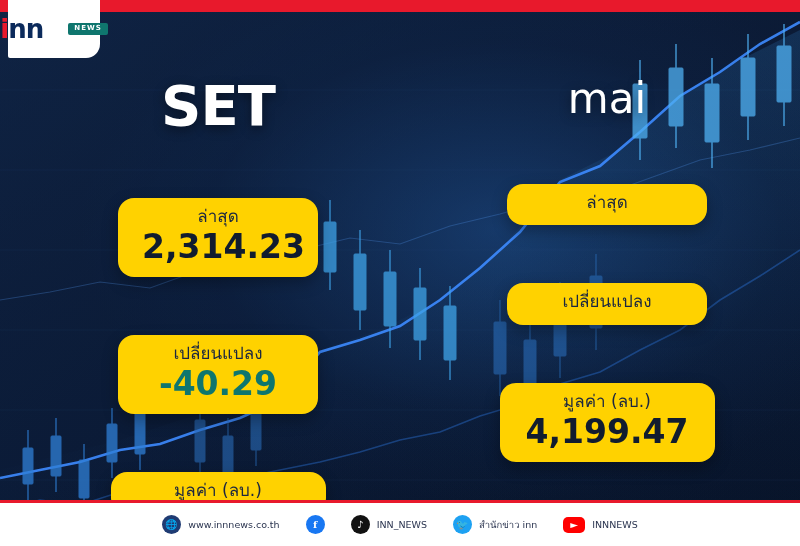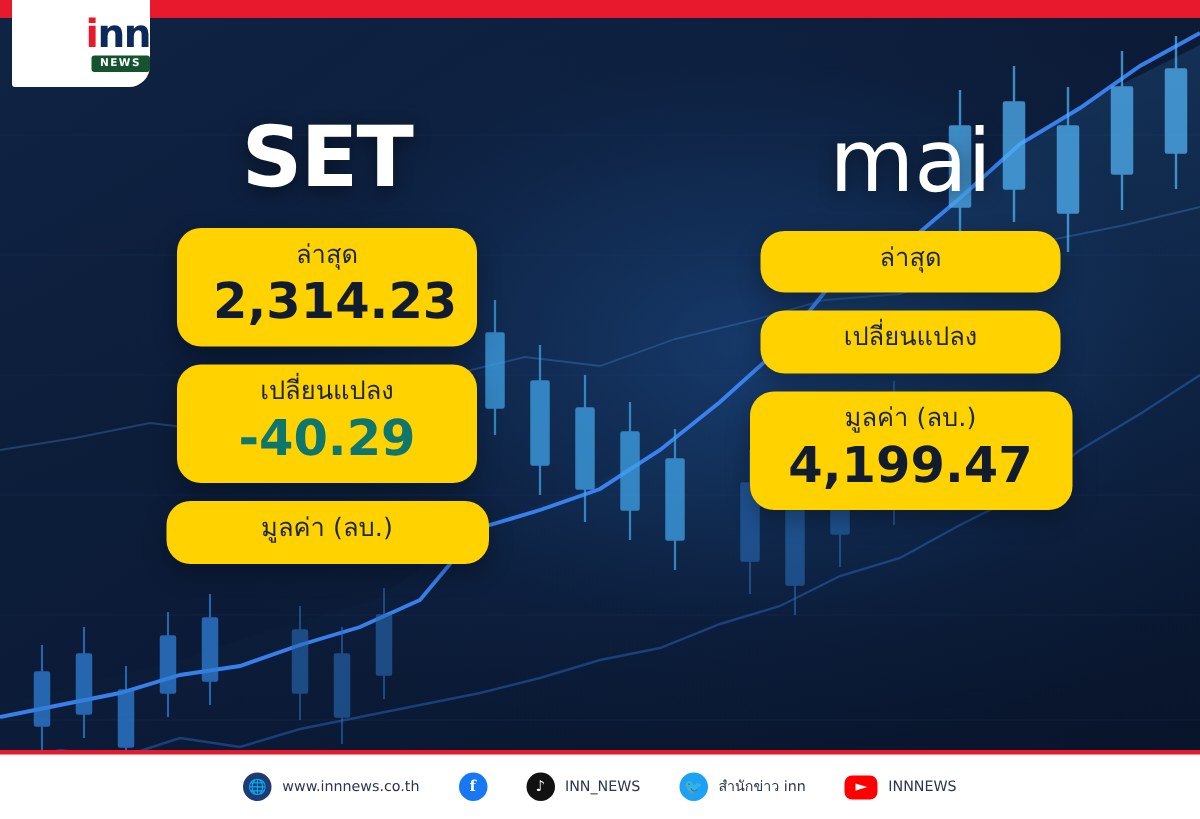--- a/index.html
+++ b/index.html
@@ -25,55 +25,55 @@
   .top-bar {
     position: absolute; top: 0; left: 0; width: 800px; height: 12px;
     background: #e8192c;
   }
   .logo-box {
     position: absolute; top: 0; left: 8px;
     width: 92px; height: 58px;
     background: #ffffff;
     border-bottom-right-radius: 14px;
     border-bottom-left-radius: 2px;
-    display: flex; flex-direction: column;
-    align-items: flex-end; justify-content: center;
+    display: flex; flex-direction: row;
+    align-items: center; justify-content: center;
     gap: 1px;
   }
   .logo-inn {
     font-family: "DejaVu Sans", sans-serif;
     font-weight: bold; font-size: 26px; letter-spacing: -1px;
     color: #0b2a5b; line-height: 1;
   }
   .logo-inn .i { color: #e8192c; }
   .logo-news {
     font-size: 7px; letter-spacing: 1px; font-weight: bold;
-    color: #ffffff; background: #14532d;
+    color: #ffffff; background: #0f766e;
     padding: 1px 6px; border-radius: 2px; line-height: 1.3; margin-left: 24px;
   }
 
   
   .cols {
     position: absolute; top: 78px; left: 0; width: 800px;
     display: flex;
   }
-  .col { width: 50%; display: flex; flex-direction: column; align-items: center; }
+  .col { width: 50%; display: flex; flex-direction: column; align-items: center; gap: 46px; }
   .col.set  { padding-left: 36px; }
   .col.mai  { padding-left: 14px; }
 
   .index-name {
     color: #ffffff;
     font-weight: bold;
     font-size: 56px;
     line-height: 1;
     letter-spacing: -1px;
     text-shadow: 0 3px 12px rgba(0,0,0,0.45);
     margin-bottom: 18px;
   }
-  .index-name.mai-name { font-size: 58px; font-weight: 400; letter-spacing: 0px; }
+  .index-name.mai-name { font-size: 42px; font-weight: 400; letter-spacing: 0px; }
 
   .card {
     background: #ffd200;
     border-radius: 16px;
     width: 200px;
     padding: 8px 24px 11px;
     text-align: center;
     margin-bottom: 12px;
     box-shadow: 0 6px 16px rgba(0,0,0,0.30);
     color: #15233c;

